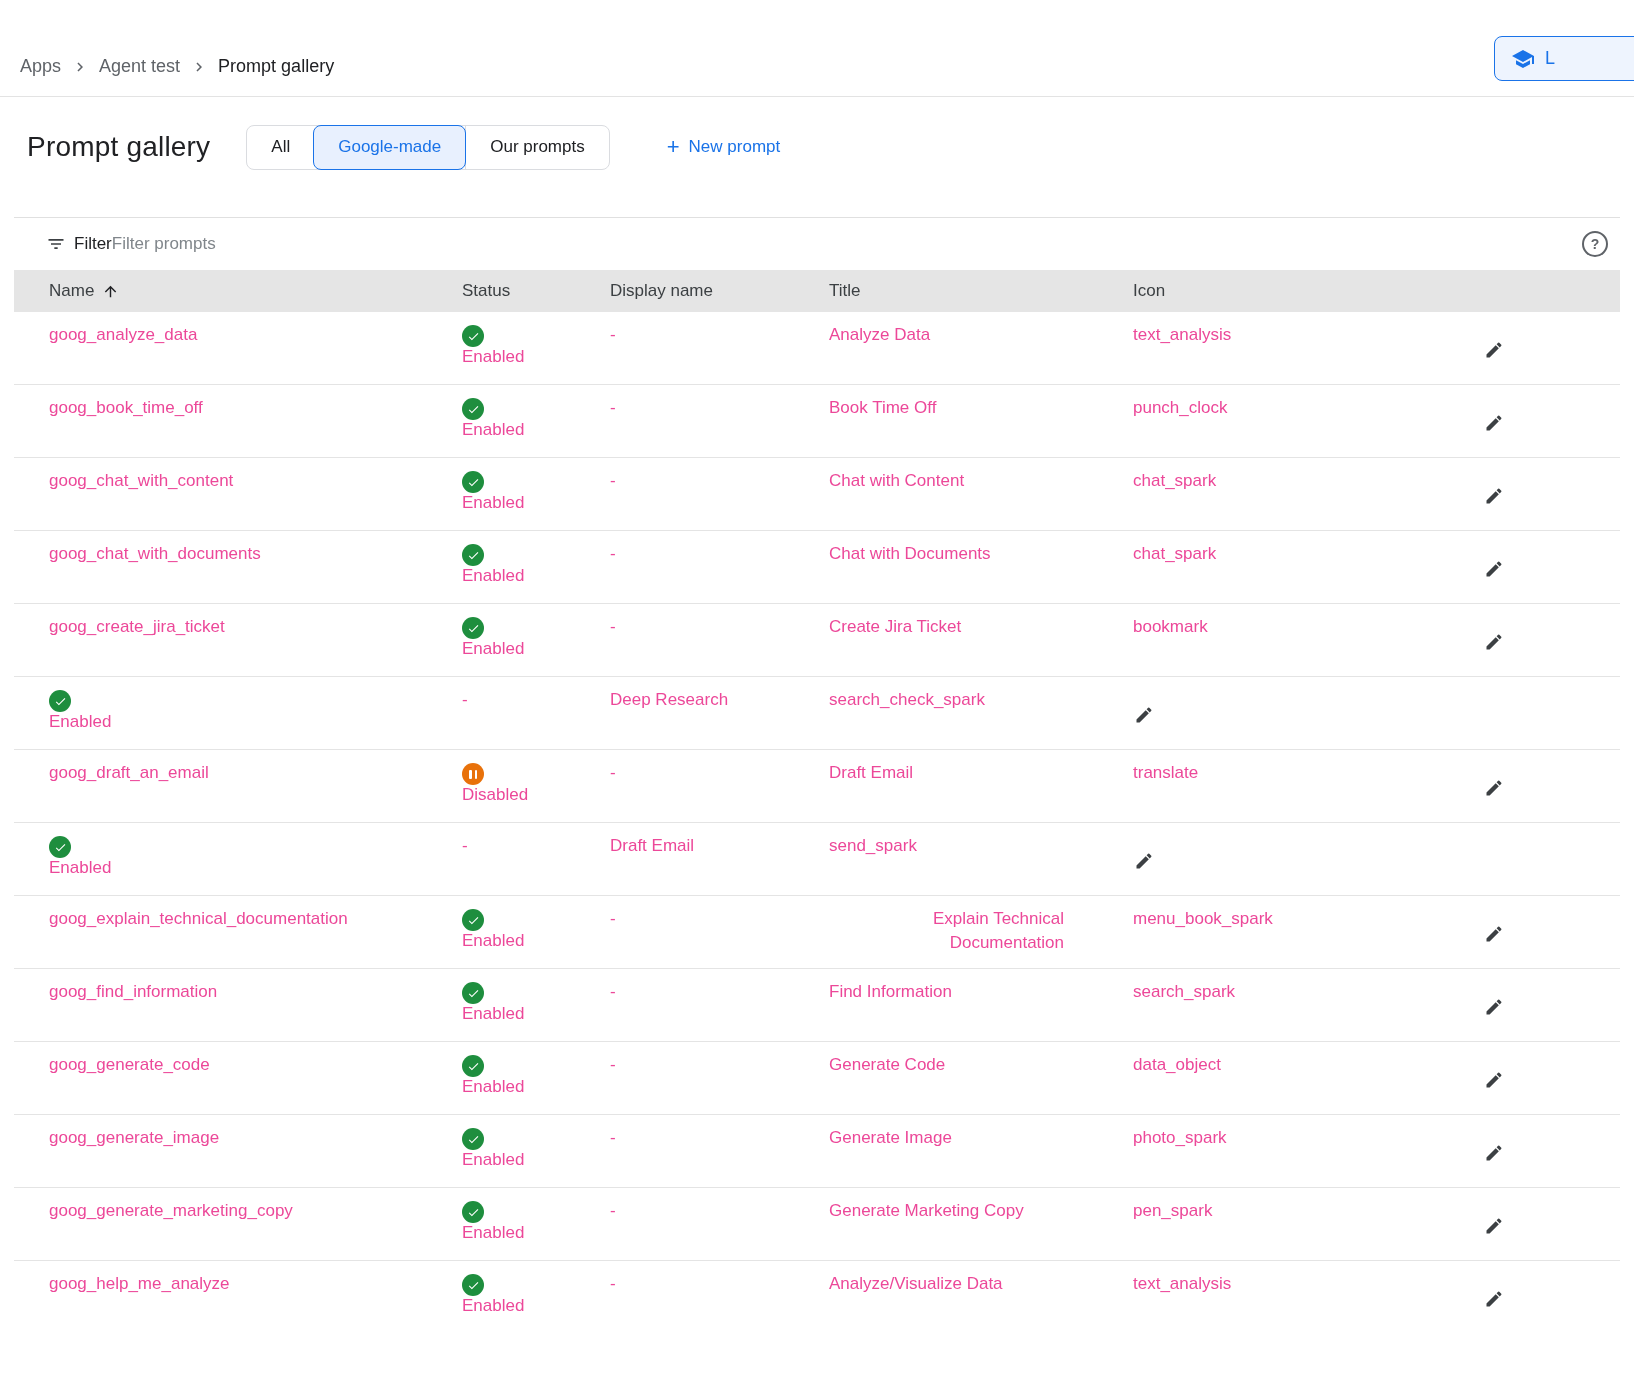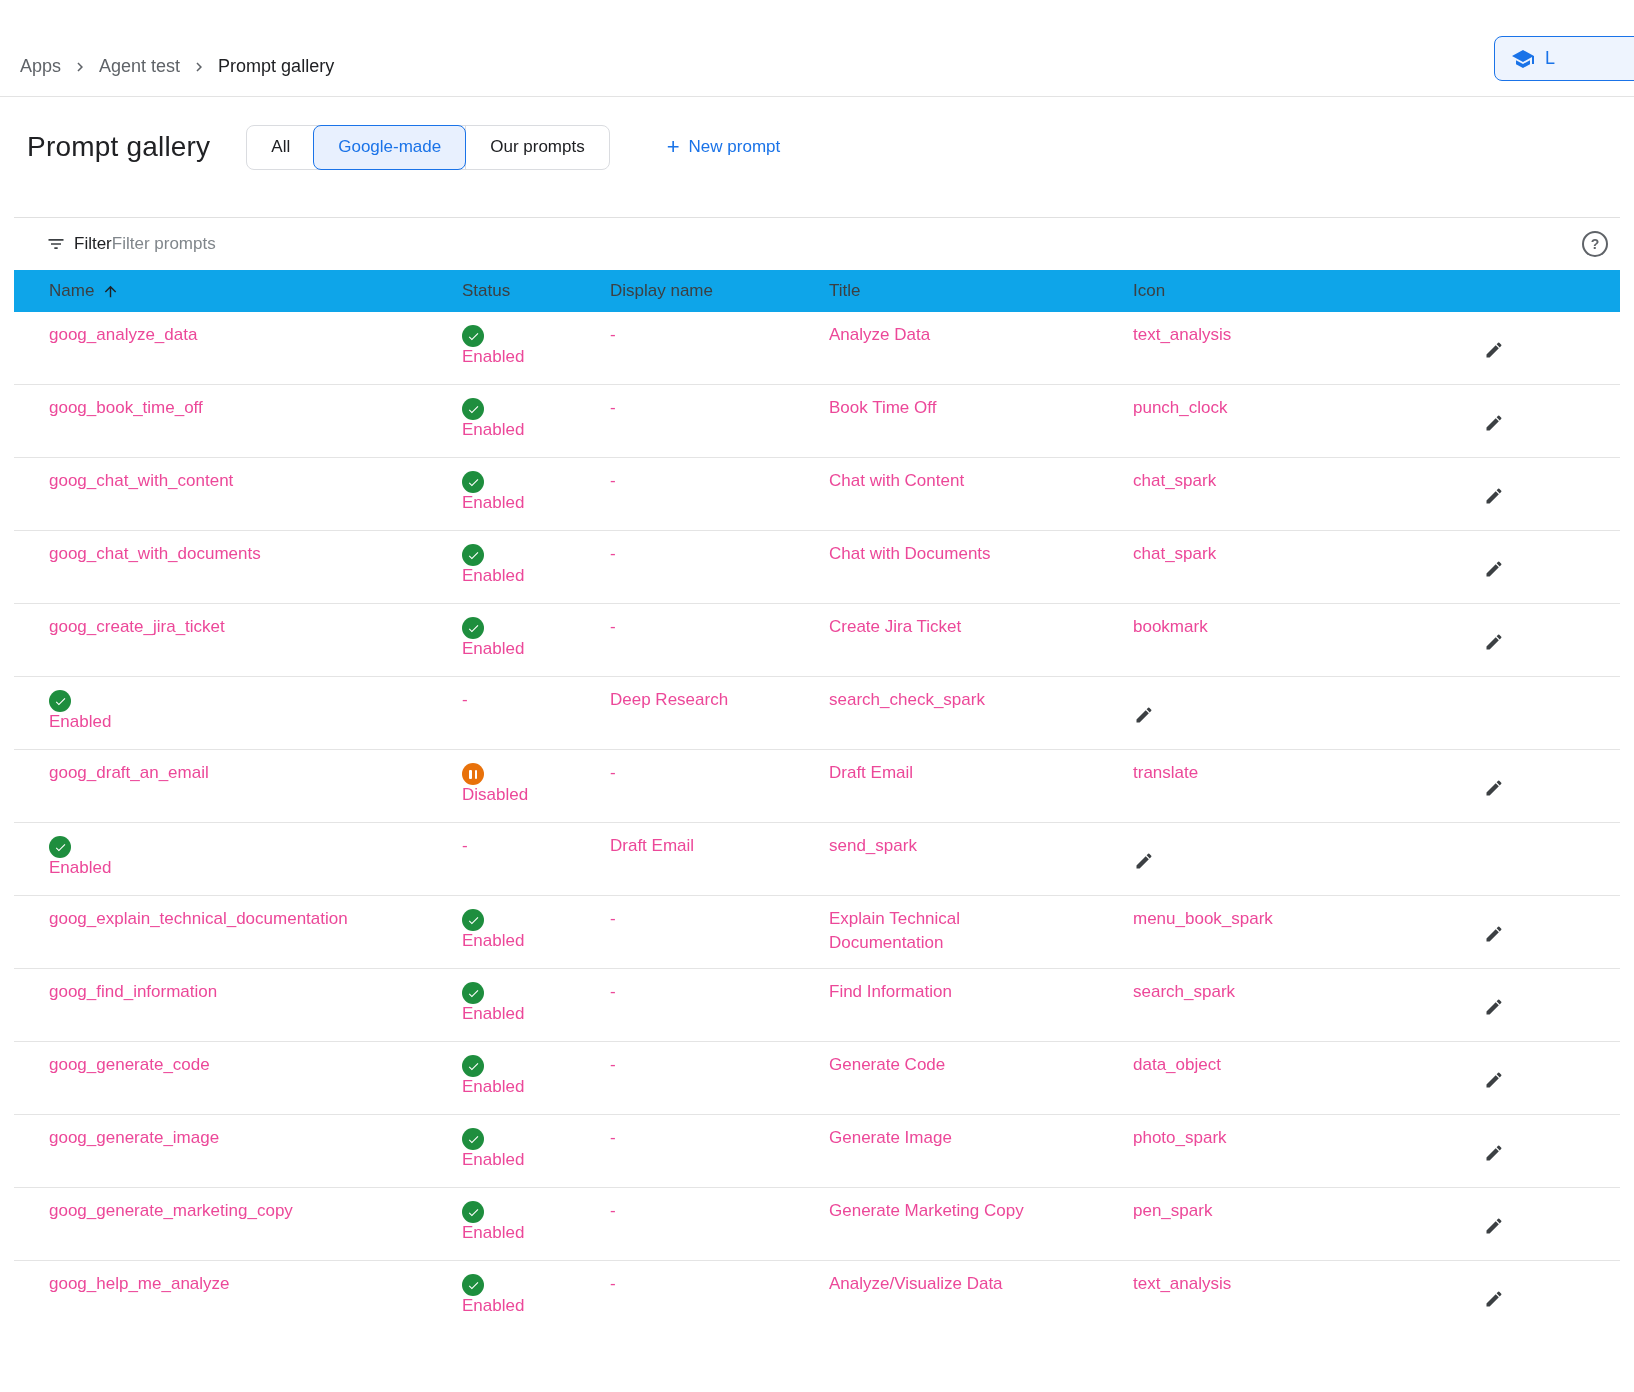--- a/index.html
+++ b/index.html
@@ -101,38 +101,38 @@
     cursor:pointer;
   }
   
   .grid-row{
     display:grid;
     grid-template-columns:413px 148px 219px 304px 350px 1fr;
     padding-left:35px;
     box-sizing:border-box;
   }
   .thead{
-    background:#0ea5e9;
+    background:#e5e5e5;
     height:42px;
     align-items:center;
     font-size:17px;font-weight:500;color:#3c4043;
   }
   .th{display:flex;align-items:center;gap:8px;cursor:pointer;}
   .sort-arrow{display:flex;align-items:center;color:#202124;}
   .row{
     min-height:73px;
     border-bottom:1px solid #e4e4e4;
     padding-top:11px;padding-bottom:12px;
     align-items:start;
     font-size:17px;color:#ec4899;
     cursor:pointer;
   }
   .row:last-child{border-bottom:none;}
   .cell{line-height:24px;}
-  .cell.title-cell span{display:inline-block;max-width:235px;}
+  .cell.title-cell span{display:inline-block;max-width:235px;text-align:right;}
   .status-cell{display:flex;flex-direction:column;align-items:flex-start;}
   .status-icon{
     width:22px;height:22px;border-radius:50%;
     display:flex;align-items:center;justify-content:center;
     margin-top:2px;
   }
   .status-icon.st-enabled{background:#1e8e3e;}
   .status-icon.st-disabled{background:#e8710a;}
   .bars{display:flex;gap:3px;}
   .bars i{width:2.5px;height:9px;background:#fff;border-radius:1px;}

